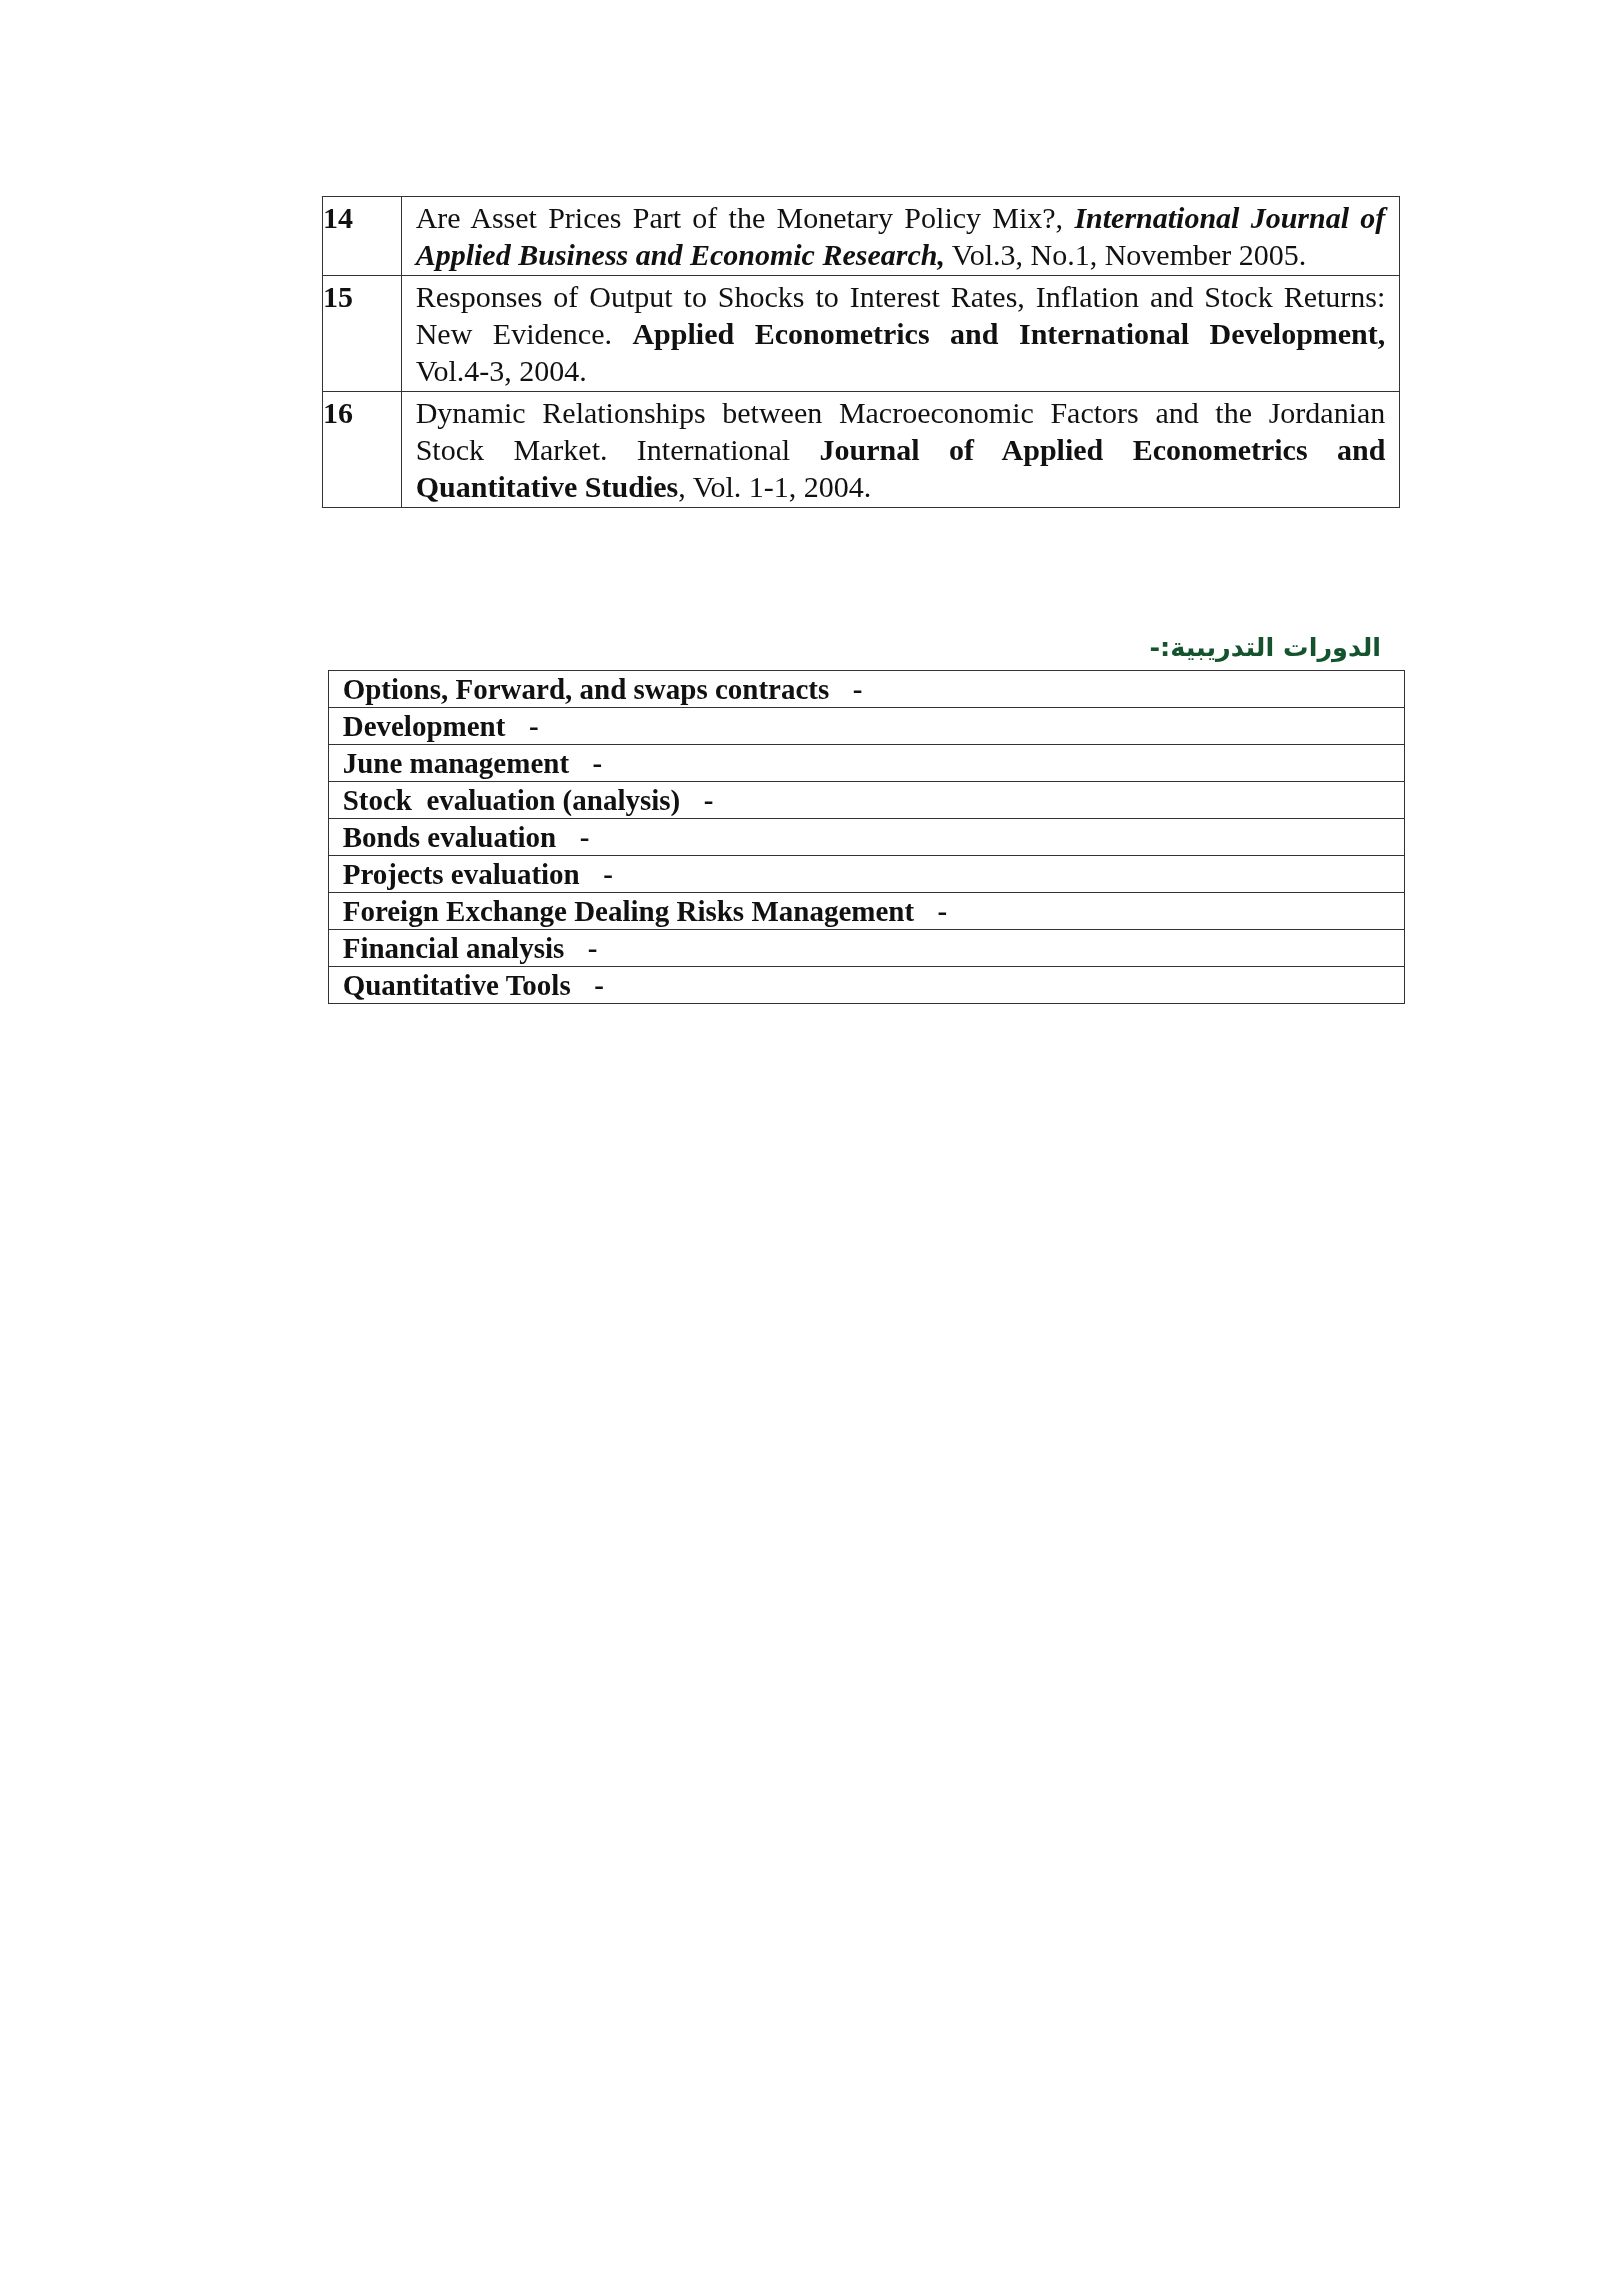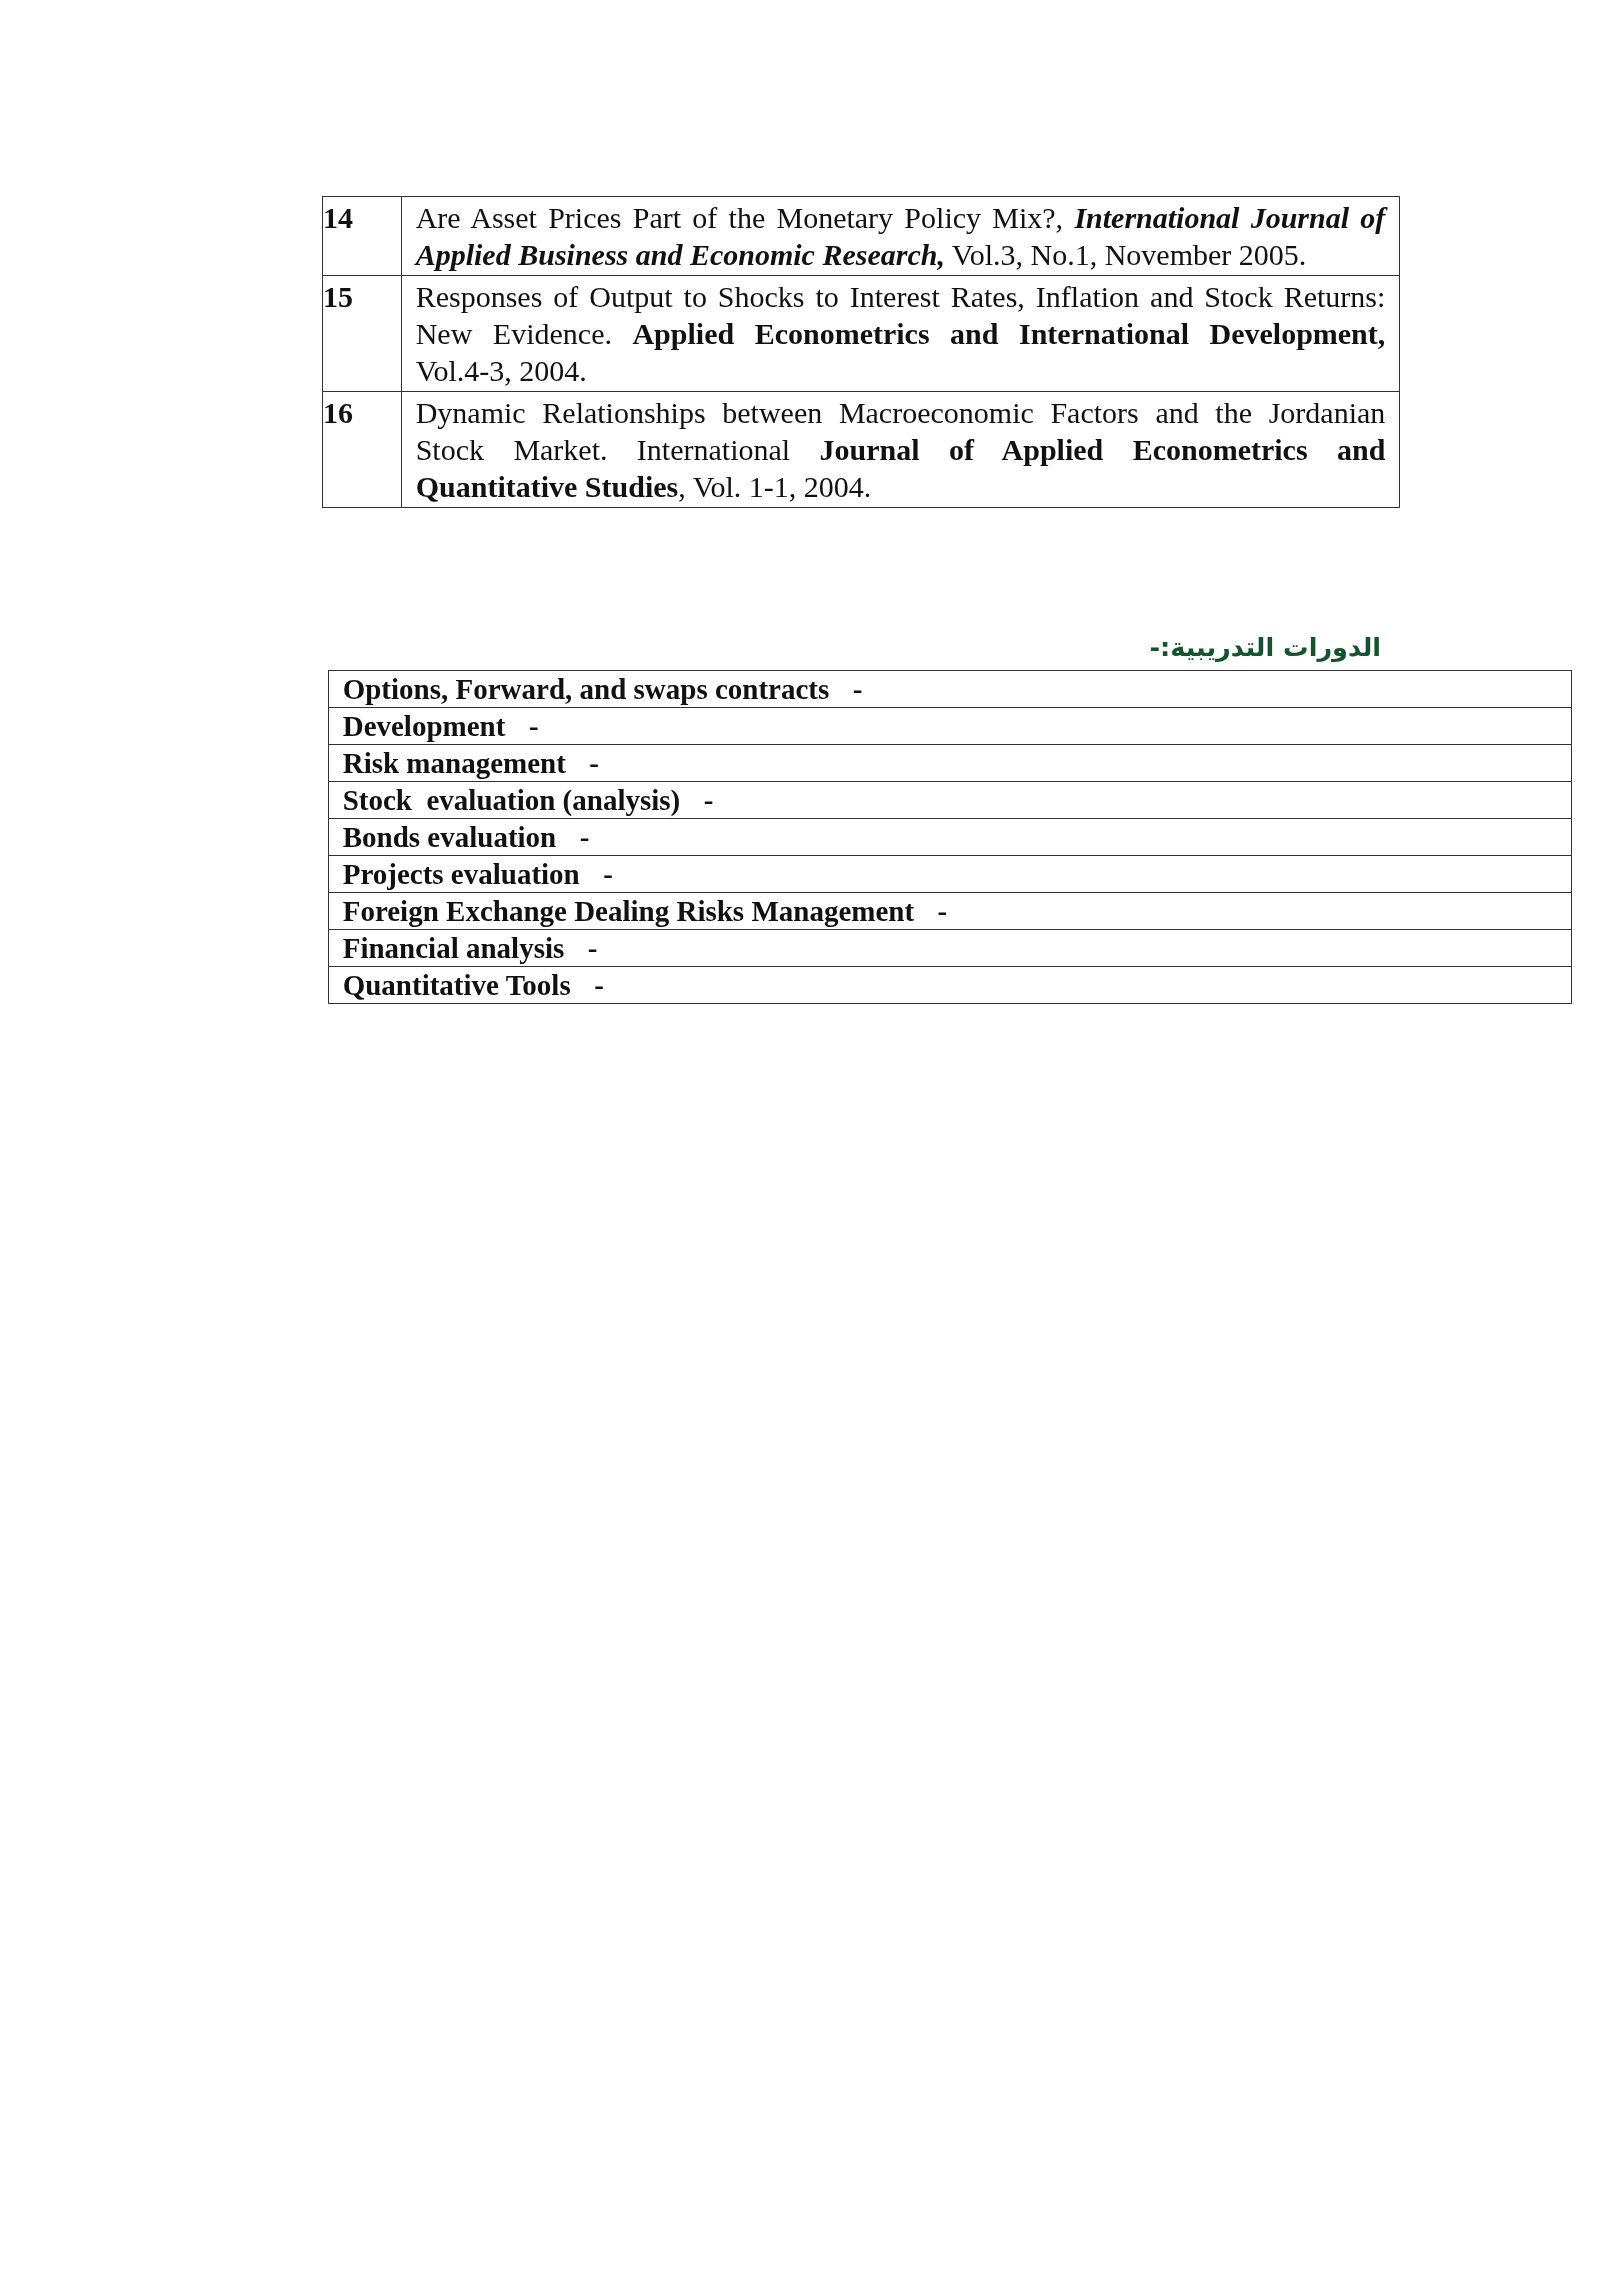--- a/index.html
+++ b/index.html
@@ -22,21 +22,21 @@
     text-align-last: left;
   }
   .bi { font-weight: bold; font-style: italic; }
   .b { font-weight: bold; }
   .section-heading {
     position: absolute; top: 632px; right: 240px;
     font-family: "DejaVu Sans", sans-serif; font-weight: bold; font-size: 25.5px;
     direction: rtl; color: #14532d;
   }
   .course-table {
-    position: absolute; left: 328px; top: 670px; width: 1244px;
+    position: absolute; left: 328px; top: 670px; width: 1077px;
     border-collapse: collapse; table-layout: fixed;
   }
   .course-table td {
     border: 1.5px solid #333; height: 36px; padding: 0 0 0 13.7px;
     font-size: 29px; font-weight: bold; line-height: 36px; white-space: pre;
   }
   .dash { margin-left: 23.5px; font-weight: bold; }
 </style>
 </head>
 <body>
@@ -62,21 +62,21 @@
 
 <table class="course-table">
   <tbody>
     <tr>
         <td><span>Options, Forward, and swaps contracts</span><span class="dash">-</span></td>
       </tr>
     <tr>
         <td><span>Development</span><span class="dash">-</span></td>
       </tr>
     <tr>
-        <td><span>Risk management</span><span class="dash">-</span></td>
+        <td><span>June management</span><span class="dash">-</span></td>
       </tr>
     <tr>
         <td><span>Stock  evaluation (analysis)</span><span class="dash">-</span></td>
       </tr>
     <tr>
         <td><span>Bonds evaluation</span><span class="dash">-</span></td>
       </tr>
     <tr>
         <td><span>Projects evaluation</span><span class="dash">-</span></td>
       </tr>

